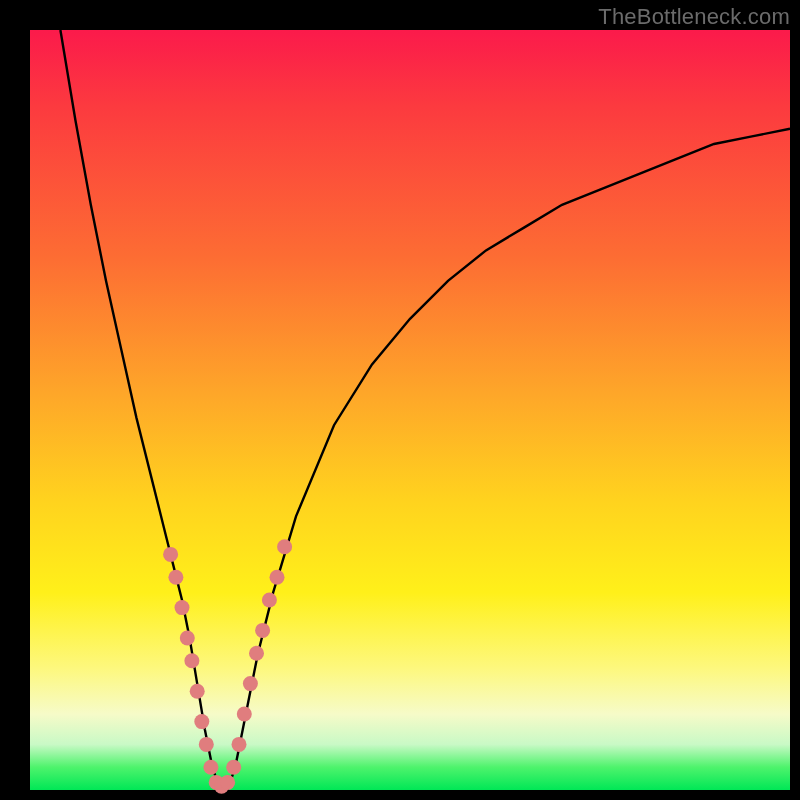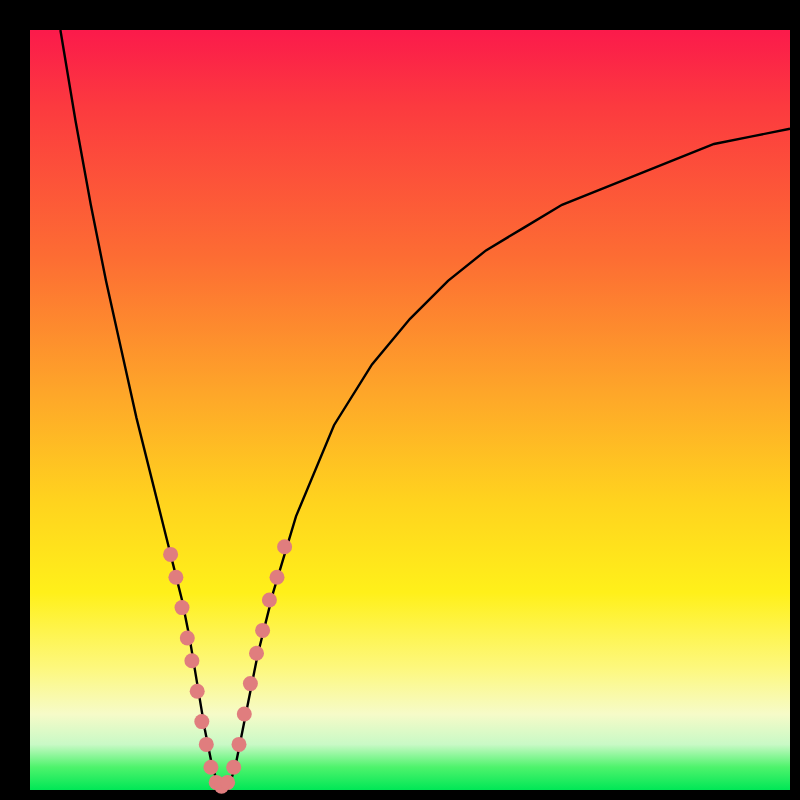--- a/index.html
+++ b/index.html
@@ -82,13 +82,14 @@
           <circle cx="214.3" cy="684.0" r="7.5" fill="#e07d7e"></circle>
           <circle cx="220.4" cy="653.6" r="7.5" fill="#e07d7e"></circle>
           <circle cx="226.5" cy="623.2" r="7.5" fill="#e07d7e"></circle>
           <circle cx="232.6" cy="600.4" r="7.5" fill="#e07d7e"></circle>
           <circle cx="239.4" cy="570.0" r="7.5" fill="#e07d7e"></circle>
           <circle cx="247.0" cy="547.2" r="7.5" fill="#e07d7e"></circle>
           <circle cx="254.6" cy="516.8" r="7.5" fill="#e07d7e"></circle>
         </g>
     </svg>
   </div>
+  <div class="watermark">TheBottleneck.com</div>
 </div>
 
 </body></html>

